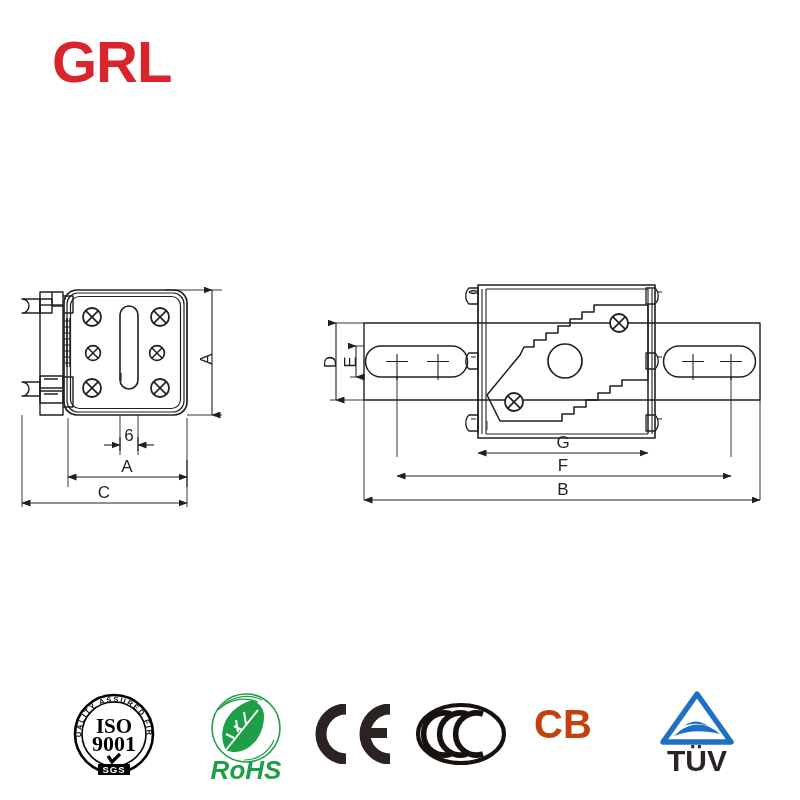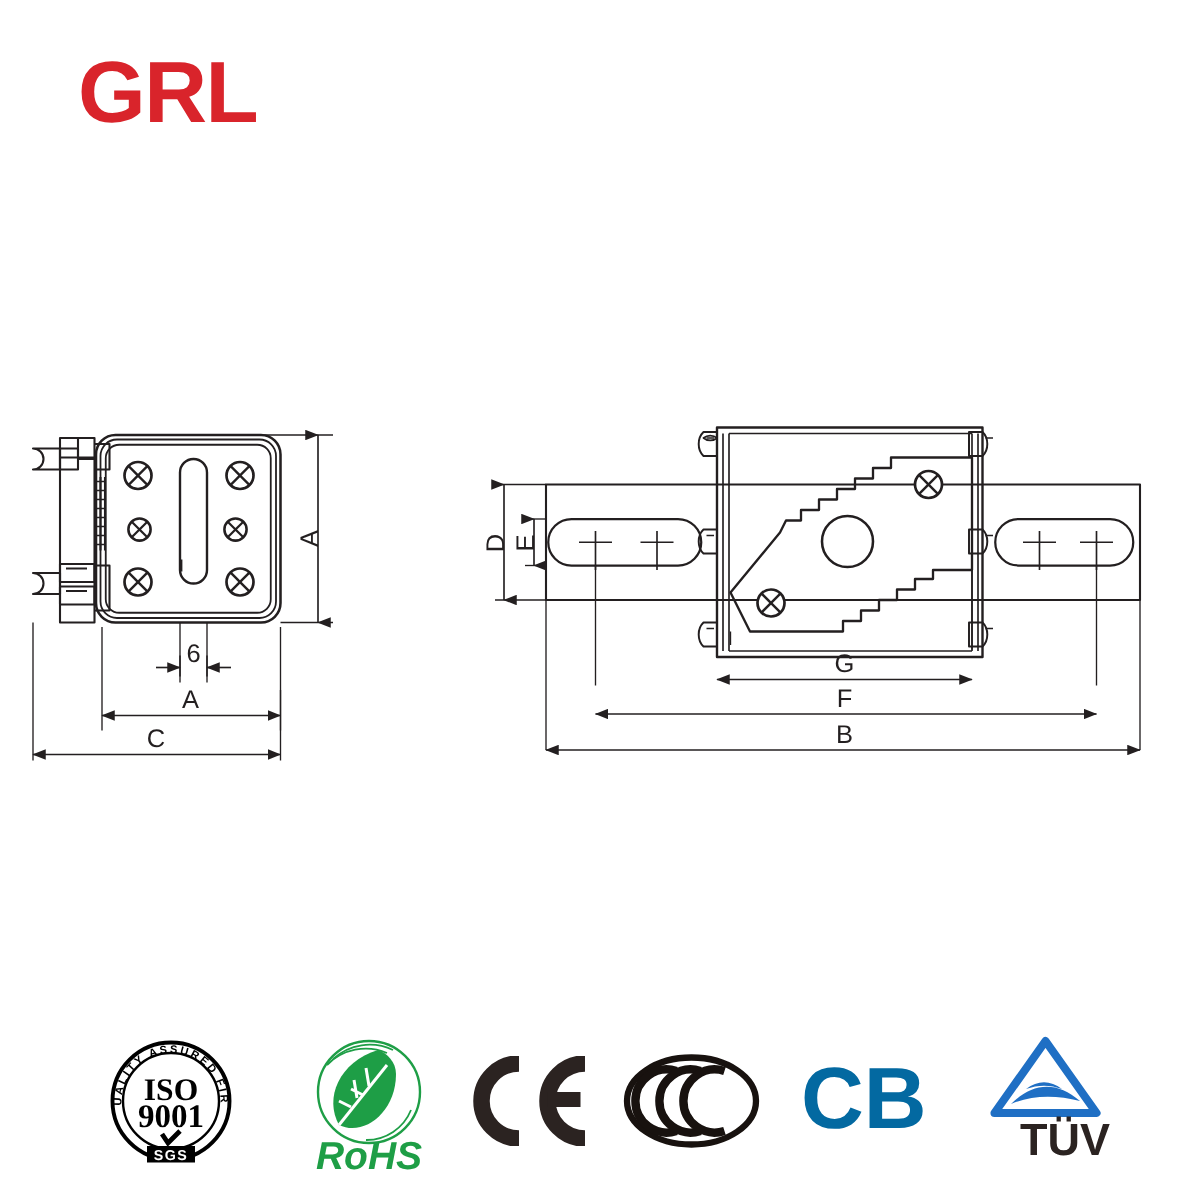--- a/index.html
+++ b/index.html
@@ -284,26 +284,26 @@
     <div class="cert" style="left:415px;top:14px;">
       <svg width="92" height="64" viewBox="0 0 92 64">
         <ellipse cx="46" cy="32" rx="43" ry="29" fill="none" stroke="#18120f" stroke-width="4.2"></ellipse>
         <path d="M36,12 A21,21 0 1 0 36,52" fill="none" stroke="#18120f" stroke-width="5.6"></path>
         <path d="M52,12 A21,21 0 1 0 52,52" fill="none" stroke="#18120f" stroke-width="5.6"></path>
         <path d="M68,12 A21,21 0 1 0 68,52" fill="none" stroke="#18120f" stroke-width="5.6"></path>
       </svg>
     </div>
 
     <div class="cert" style="left:534px;top:16px;">
-      <div class="cert-text" style="font-size:58px;color:#0369a1;">CB</div>
+      <div class="cert-text" style="font-size:40px;color:#c2410c;">CB</div>
     </div>
 
     <div class="cert" style="left:654px;top:2px;">
       <svg width="86" height="58" viewBox="0 0 86 58">
         <path d="M43,4 L77,52 L9,52 Z" fill="none" stroke="#1f6fc4" stroke-width="5.4" stroke-linejoin="round"></path>
         <path d="M20,46 C34,32 50,30 66,44 C50,40 34,40 20,46 Z" fill="#1f6fc4"></path>
         <path d="M30,36 C38,30 46,30 54,36 C46,33 38,33 30,36 Z" fill="#1f6fc4"></path>
       </svg>
-      <div class="cert-text" style="font-size:30px;color:#2b2321;text-align:right;width:86px;margin-top:-2px;">TÜV</div>
+      <div class="cert-text" style="font-size:30px;color:#2b2321;text-align:center;width:86px;margin-top:-2px;">TÜV</div>
     </div>
   </div>
 
 </div>
 
 </body></html>

